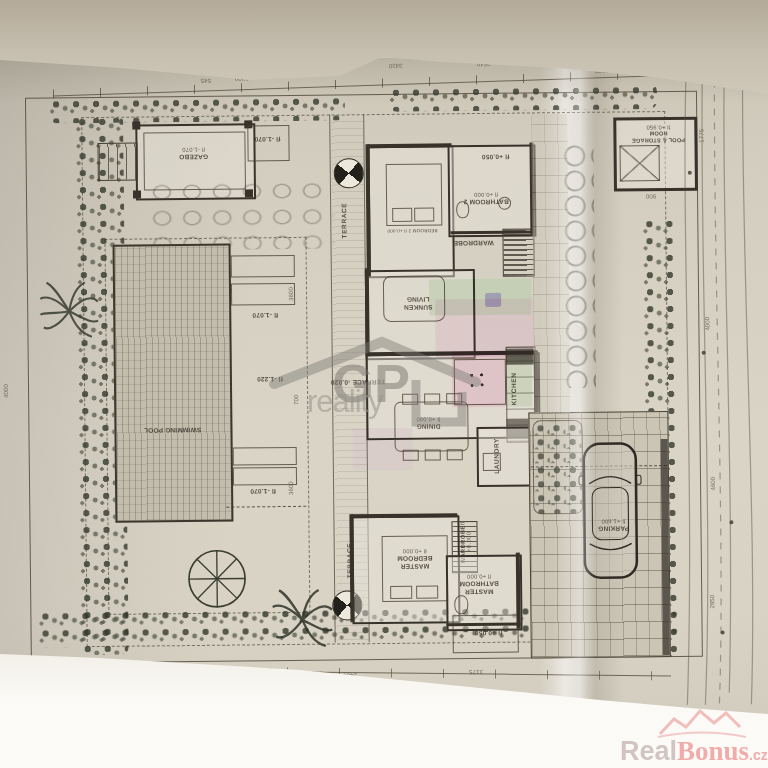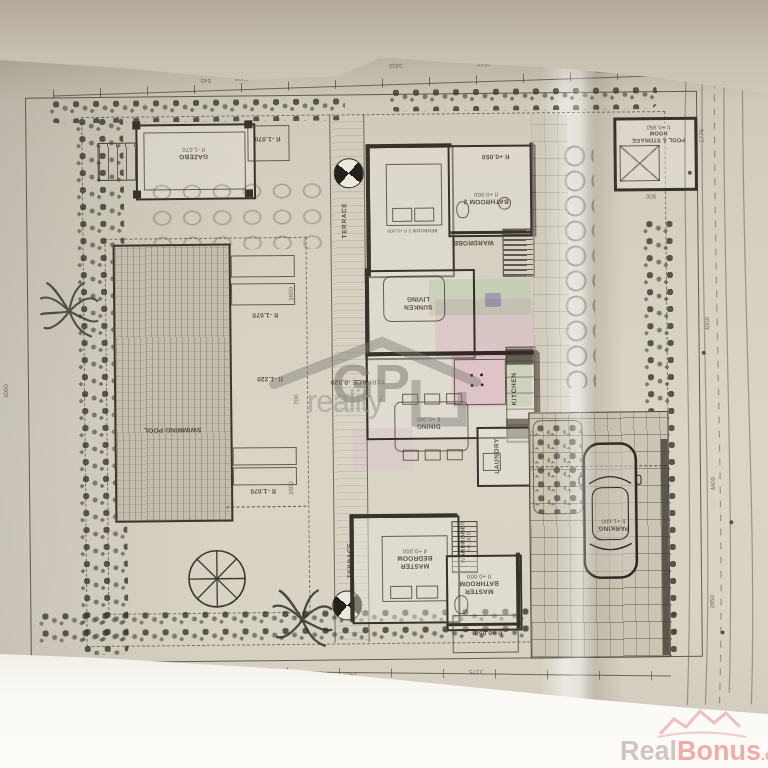--- a/index.html
+++ b/index.html
@@ -44,21 +44,21 @@
      repeating-linear-gradient(90deg, rgba(80,74,60,.30) 0 1px, transparent 1px 13px),
      #cbc5b6;}
   .steps{position:absolute;border:1px solid #444034;background:repeating-linear-gradient(90deg, rgba(60,55,45,.7) 0 1px, transparent 1px 9px);}
   .stones{position:absolute;background-image:radial-gradient(ellipse 10px 8px at 14px 12px, transparent 7px, rgba(70,64,52,.5) 8px, transparent 10px);background-size:30px 26px;opacity:.8;}
   .treesym{position:absolute;border-radius:50%;border:1px solid #2d2a22;background:conic-gradient(from 40deg,#23211b 0 25%,#ece8db 0 50%,#23211b 0 75%,#ece8db 0);}
   .tint{position:absolute;mix-blend-mode:multiply;border-radius:2px;}
   .wmtext{position:absolute;color:rgba(148,145,138,.55);font-weight:300;}
   .gp-letters{position:absolute;font-weight:bold;color:rgba(118,115,108,.5);}
   .rb{position:absolute;font-weight:bold;white-space:nowrap;}
   .rb .r1{color:rgba(175,152,152,.55);}
-  .rb .r2{color:rgba(233,118,118,.6);}
+  .rb .r2{color:rgba(233,118,118,.6);font-family:Liberation Serif, serif;}
   .rb .r3{color:rgba(233,118,118,.6);font-size:14px;}
   svg{position:absolute;overflow:visible;}
   .crease{position:absolute;pointer-events:none;}
 </style>
 </head>
 <body>
 
 <div class="stage">
 
   <div class="paper">

